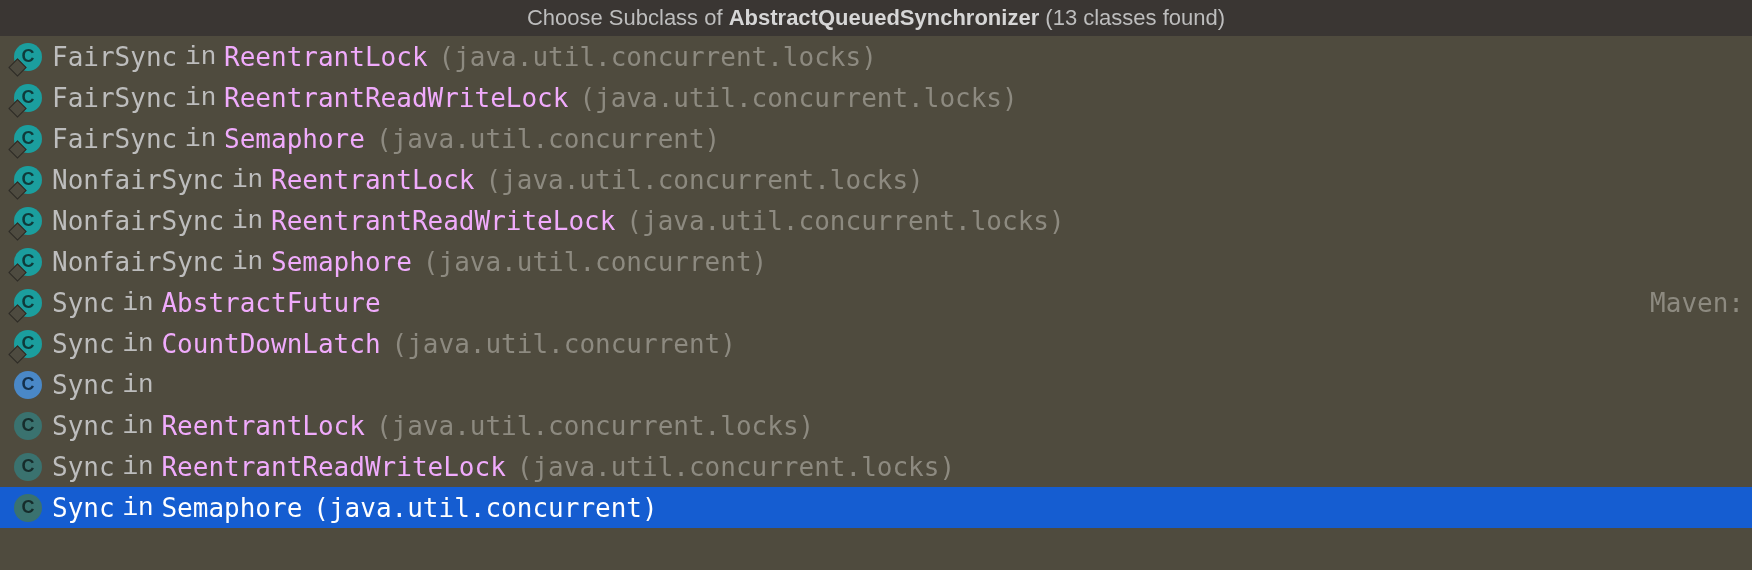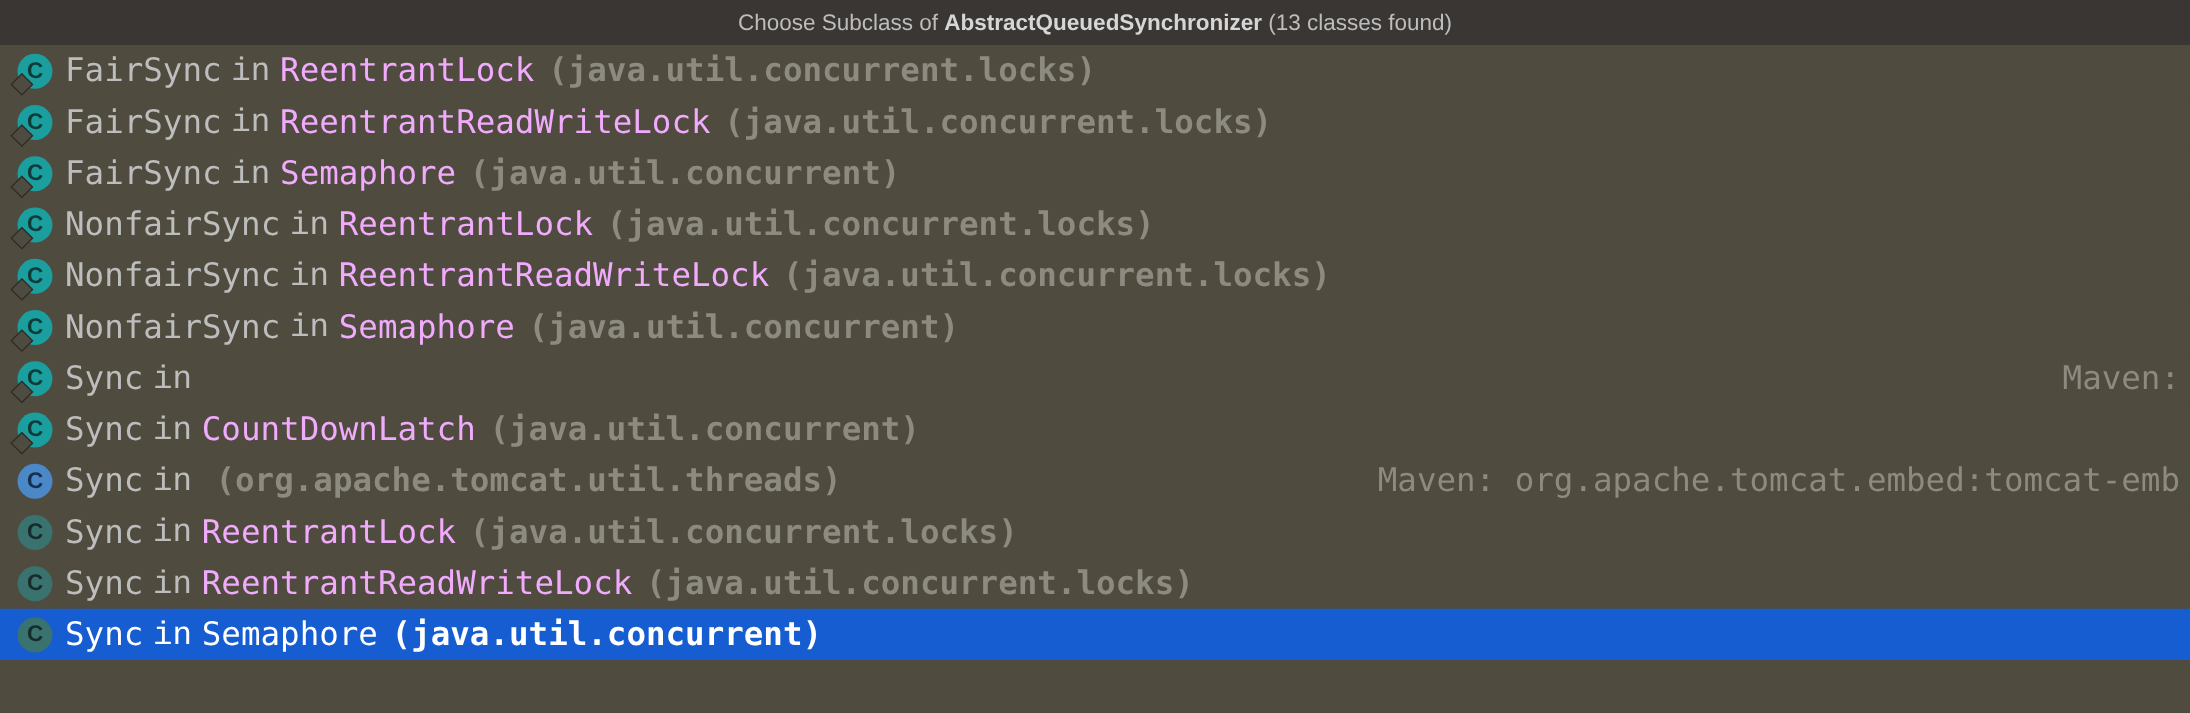--- a/index.html
+++ b/index.html
@@ -9,21 +9,21 @@
     overflow: hidden;
     font-family: "Menlo", "Consolas", "DejaVu Sans Mono", monospace;
     background: #4f4b3e;
   }
   .header {
     background: #3a3633;
     color: #bdbdbd;
     height: 36px;
     line-height: 36px;
     text-align: center;
-    font-size: 18px;
+    font-size: 22px;
     font-family: -apple-system, "Segoe UI", Arial, sans-serif;
     width: 100%;
     overflow: hidden;
     white-space: nowrap;
   }
   .header .bold { font-weight: 700; color: #d6d6d6; }
   .list {
     width: 100%;
   }
   .row {
@@ -72,21 +72,21 @@
   }
   .left {
     display: flex;
     align-items: center;
     flex: 0 1 auto;
     overflow: hidden;
   }
   .class-name { color: #bdbdbd; }
   .kw-in { color: #bdbdbd; margin: 0 0.5ch; font-family: Liberation Mono, monospace; }
   .enclosing { color: #f0abfc; }
-  .pkg { color: #8d8a80; margin-left: 0.7ch; font-weight: bold; }
+  .pkg { color: #8d8a80; margin-left: 0.7ch; }
   .row.selected .class-name,
   .row.selected .kw-in,
   .row.selected .enclosing,
   .row.selected .pkg { color: #ffffff; }
   .spacer { flex: 1 1 auto; min-width: 10px; }
   .right {
     color: #8d8a80;
     flex: 0 0 auto;
     padding-left: 20px;
   }
@@ -178,20 +178,21 @@
       <span class="spacer"></span>
     </div>
     <div class="row">
       <span class="icon teal">
         <span class="circle">C</span>
         <span class="final-mark"></span>
       </span>
       <span class="left">
         <span class="class-name">Sync</span>
         <span class="kw-in">in</span>
+        <span class="enclosing">AbstractFuture</span>
       </span>
       <span class="spacer"></span>
       <span class="right">Maven:</span>
     </div>
     <div class="row">
       <span class="icon teal">
         <span class="circle">C</span>
         <span class="final-mark"></span>
       </span>
       <span class="left">
@@ -202,24 +203,22 @@
       </span>
       <span class="spacer"></span>
     </div>
     <div class="row">
       <span class="icon blue">
         <span class="circle">C</span>
       </span>
       <span class="left">
         <span class="class-name">Sync</span>
         <span class="kw-in">in</span>
-        <span class="pkg">(org.apache.tomcat.util.threads)</span>
-      </span>
-      <span class="spacer"></span>
-      <span class="right">Maven: org.apache.tomcat.embed:tomcat-emb</span>
+      </span>
+      <span class="spacer"></span>
     </div>
     <div class="row">
       <span class="icon dim">
         <span class="circle">C</span>
       </span>
       <span class="left">
         <span class="class-name">Sync</span>
         <span class="kw-in">in</span>
         <span class="enclosing">ReentrantLock</span>
         <span class="pkg">(java.util.concurrent.locks)</span>

